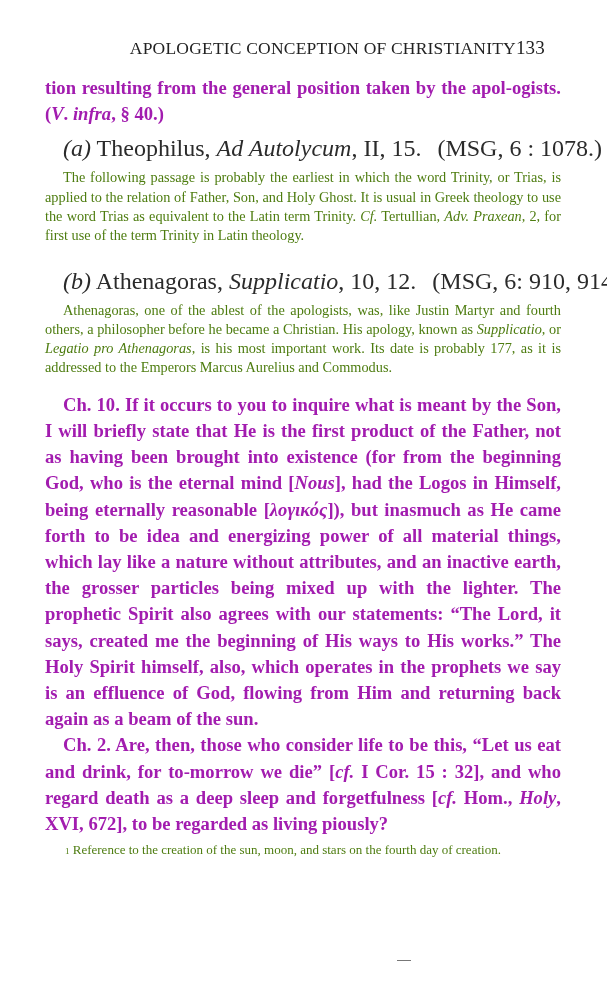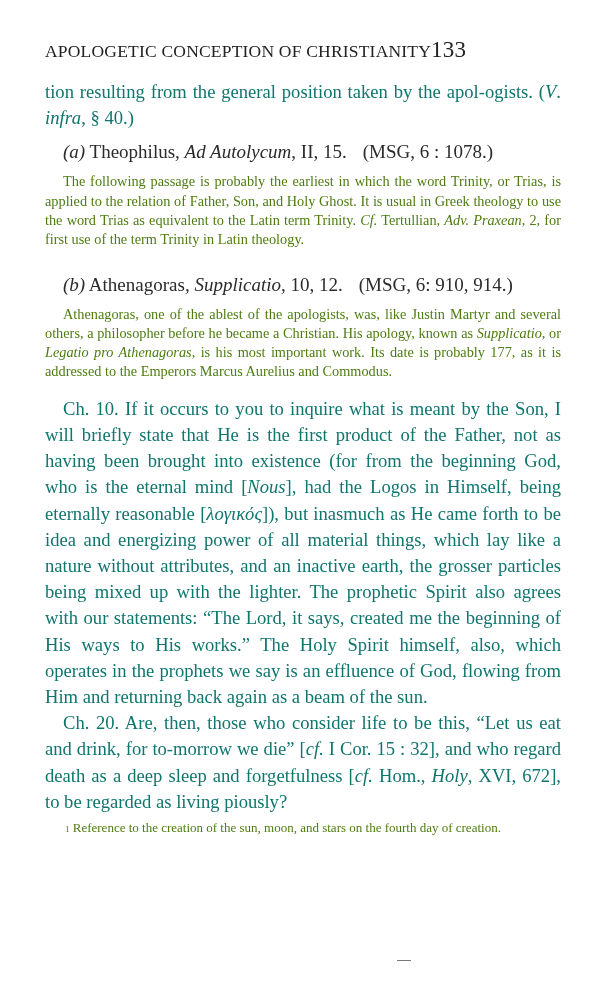--- a/index.html
+++ b/index.html
@@ -16,41 +16,42 @@
       position: relative;
     }
     .page {
       position: absolute;
       left: 45px;
       top: 37px;
       width: 516px;
     }
     .running-head {
       display: flex;
-      justify-content: flex-start;
+      justify-content: flex-end;
       align-items: baseline;
       font-size: 17.5px;
       letter-spacing: 0.2px;
       color: #222;
       margin-bottom: 16px;
     }
     .running-head .pnum {
-      font-size: 23px;
-      margin-right: 0;
+      font-size: 19px;
+      margin-right: 16px;
     }
     .body-text {
       font-size: 18.6px;
       line-height: 26.2px;
       text-align: justify;
       margin: 0;
-      color: #0f766e;
+      color: #a21caf;
+      font-weight: bold;
     }
     .body-text.indent { text-indent: 18px; }
     .source {
-      font-size: 19px;
+      font-size: 24px;
       line-height: 26px;
       margin: 8px 0 7px 0;
       padding-left: 18px;
       color: #2b2b2b;
       white-space: nowrap;
     }
     .source .gap { display: inline-block; width: 16px; }
     .note {
       font-size: 14.3px;
       line-height: 19.3px;
@@ -98,25 +99,25 @@
 
   <div class="source"><i>(a)</i> <span>Theophilus, </span><i>Ad Autolycum</i><span>, II, 15.</span><span class="gap"></span><span>(MSG, 6 : 1078.)</span></div>
 
   <p class="note"><span>The following passage is probably the earliest in which the word Trinity, or Trias, is applied to the relation of Father, Son, and Holy Ghost.  It is usual in Greek theology to use the word Trias as equivalent to the Latin term Trinity.  </span><i>Cf.</i><span> Tertullian, </span><i>Adv. Praxean</i><span>, 2, for first use of the term Trinity in Latin theology.</span></p>
 
   <div class="sp-after-note"></div>
 
 
   <div class="source"><i>(b)</i> <span>Athenagoras, </span><i>Supplicatio</i><span>, 10, 12.</span><span class="gap"></span><span>(MSG, 6: 910, 914.)</span></div>
 
-  <p class="note"><span>Athenagoras, one of the ablest of the apologists, was, like Justin Martyr and several others, a philosopher before he became a Christian. His apology, known as </span><i>Supplicatio</i><span>, or </span><i>Legatio pro Athenagoras</i><span>, is his most important work.  Its date is probably 177, as it is addressed to the Emperors Marcus Aurelius and Commodus.</span></p>
+  <p class="note"><span>Athenagoras, one of the ablest of the apologists, was, like Justin Martyr and fourth others, a philosopher before he became a Christian. His apology, known as </span><i>Supplicatio</i><span>, or </span><i>Legatio pro Athenagoras</i><span>, is his most important work.  Its date is probably 177, as it is addressed to the Emperors Marcus Aurelius and Commodus.</span></p>
 
   <div class="sp-after-note"></div>
 
   <p class="body-text indent"><span>Ch. 10.  If it occurs to you to inquire what is meant by the Son, I will briefly state that He is the first product of the Father, not as having been brought into existence (for from the beginning God, who is the eternal mind [</span><i>Nous</i><span>], had the Logos in Himself, being eternally reasonable [</span><i>λογικός</i><span>]), but inasmuch as He came forth to be idea and energizing power of all material things, which lay like a nature without attributes, and an inactive earth, the grosser particles being mixed up with the lighter.  The prophetic Spirit also agrees with our statements:  “The Lord, it says, created me the beginning of His ways to His works.”  The Holy Spirit himself, also, which operates in the prophets we say is an effluence of God, flowing from Him and returning back again as a beam of the sun.</span></p>
 
-  <p class="body-text indent"><span>Ch. 20.  Are, then, those who consider life to be this, “Let us eat and drink, for to-morrow we die” [</span><i>cf.</i><span> I Cor. 15 : 32], and who regard death as a deep sleep and forgetfulness [</span><i>cf.</i><span> Hom., </span><i>Holy</i><span>, XVI, 672], to be regarded as living piously?</span></p>
+  <p class="body-text indent"><span>Ch. 2.  Are, then, those who consider life to be this, “Let us eat and drink, for to-morrow we die” [</span><i>cf.</i><span> I Cor. 15 : 32], and who regard death as a deep sleep and forgetfulness [</span><i>cf.</i><span> Hom., </span><i>Holy</i><span>, XVI, 672], to be regarded as living piously?</span></p>
 
   <p class="footnote"><sup>1</sup> <span>Reference to the creation of the sun, moon, and stars on the fourth day of creation.</span></p>
 
 </div>
 
 <div class="dash-mark"></div>
 
 </body></html>

